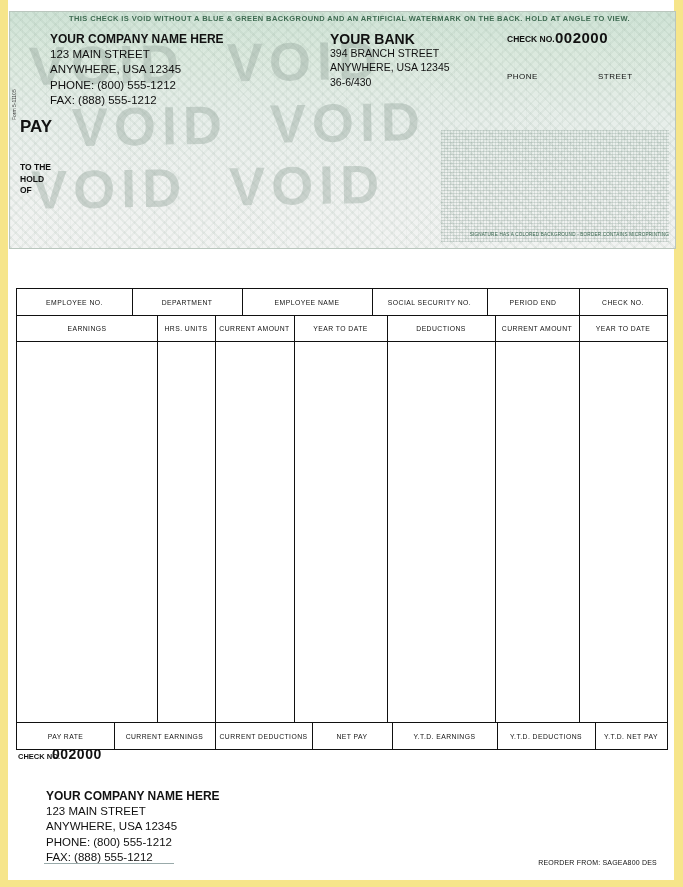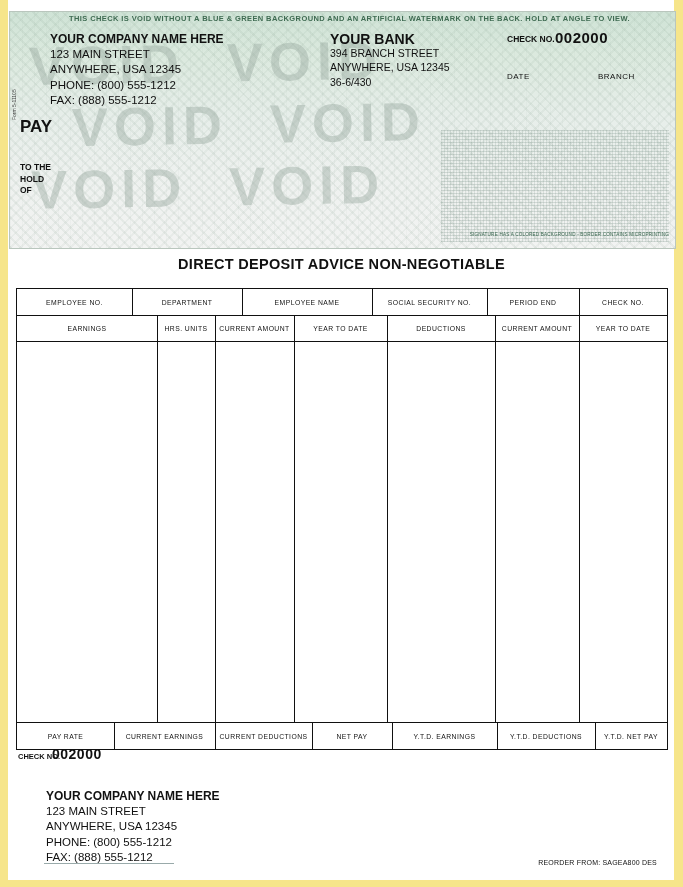--- a/index.html
+++ b/index.html
@@ -145,33 +145,32 @@
 
     <div class="bank">
       <div class="nm">YOUR BANK</div>
       <div>394 BRANCH STREET</div>
       <div>ANYWHERE, USA 12345</div>
     </div>
     <div class="routing">36-6/430</div>
 
     <div class="chk-no-lbl">CHECK NO.</div>
     <div class="chk-no-val">002000</div>
-    <div class="date-lbl">DATE</div>
-    <div class="amount-lbl">BRANCH</div>
+    <div class="date-lbl">PHONE</div>
+    <div class="amount-lbl">STREET</div>
 
     <div class="pay">PAY</div>
     <div class="toorder" style="white-space:pre;">TO THE
 HOLD
 OF</div>
 
     <div class="sidecode">Form 5-11105</div>
   </div>
   <div class="micro-note" style="top:232px;right:14px;">SIGNATURE HAS A COLORED BACKGROUND - BORDER CONTAINS MICROPRINTING</div>
 
-  <div class="advice-title">DIRECT DEPOSIT ADVICE   NON-NEGOTIABLE</div>
 
   <div class="stub">
 
     <div class="row1">
       <div class="vline" style="left:115px;"></div>
       <div class="vline" style="left:225px;"></div>
       <div class="vline" style="left:355px;"></div>
       <div class="vline" style="left:470px;"></div>
       <div class="vline" style="left:562px;"></div>
       <div class="cellhdr" style="left:0;width:115px;">EMPLOYEE NO.</div>

